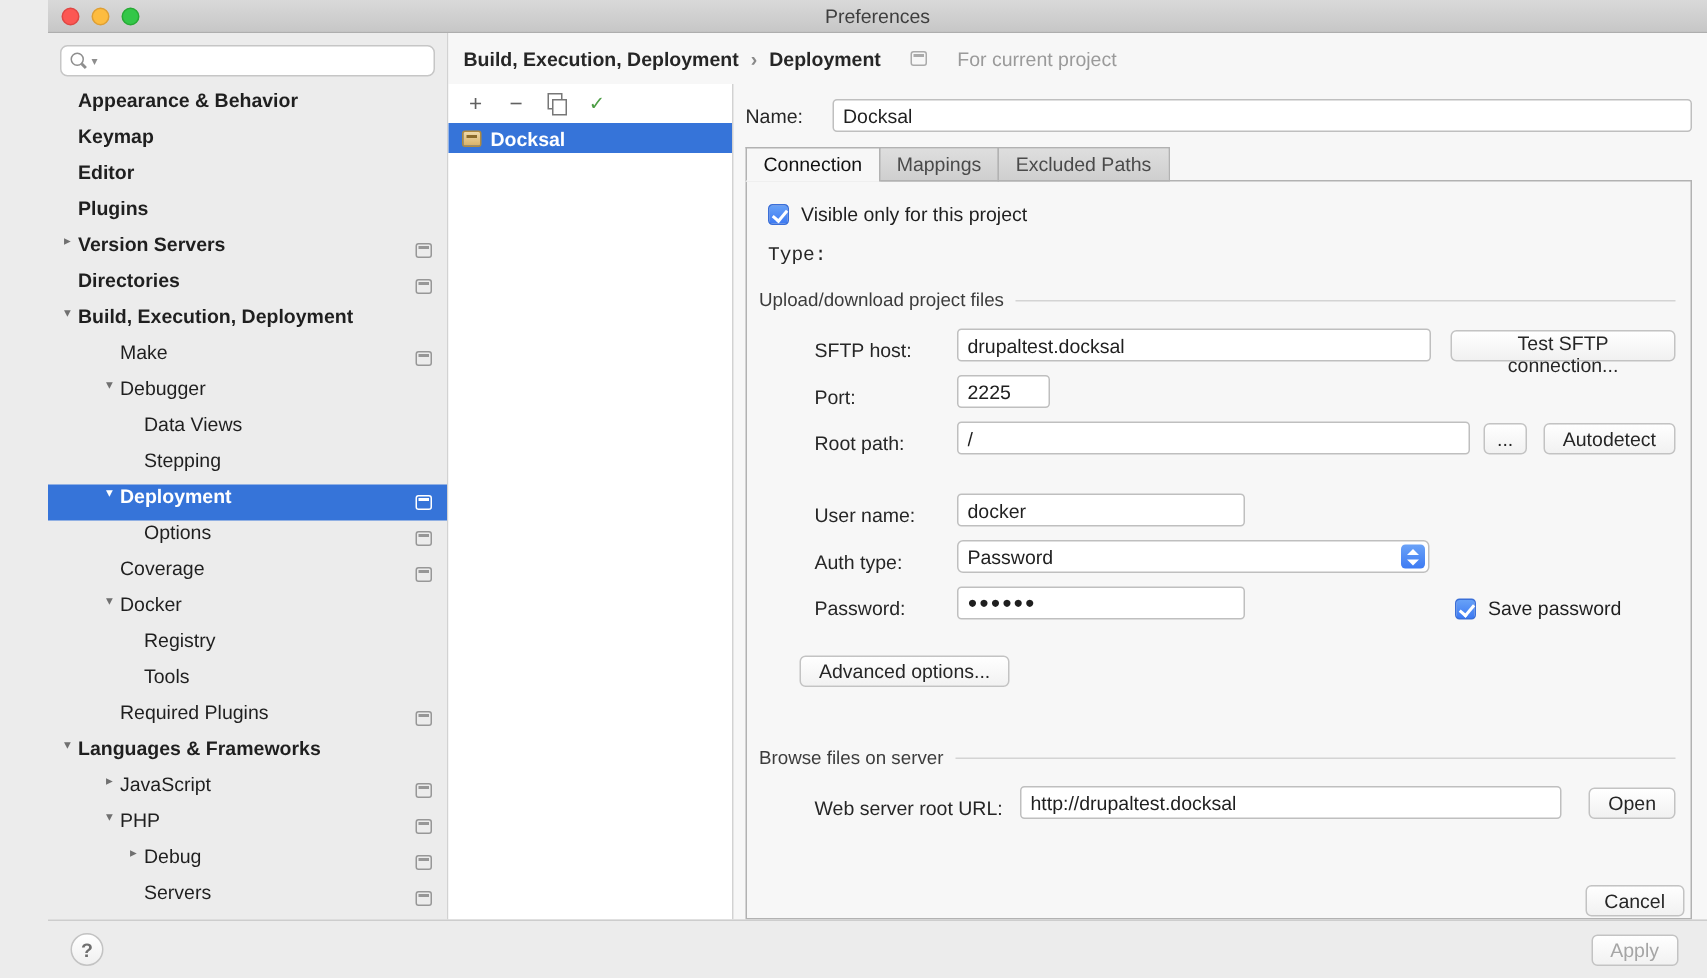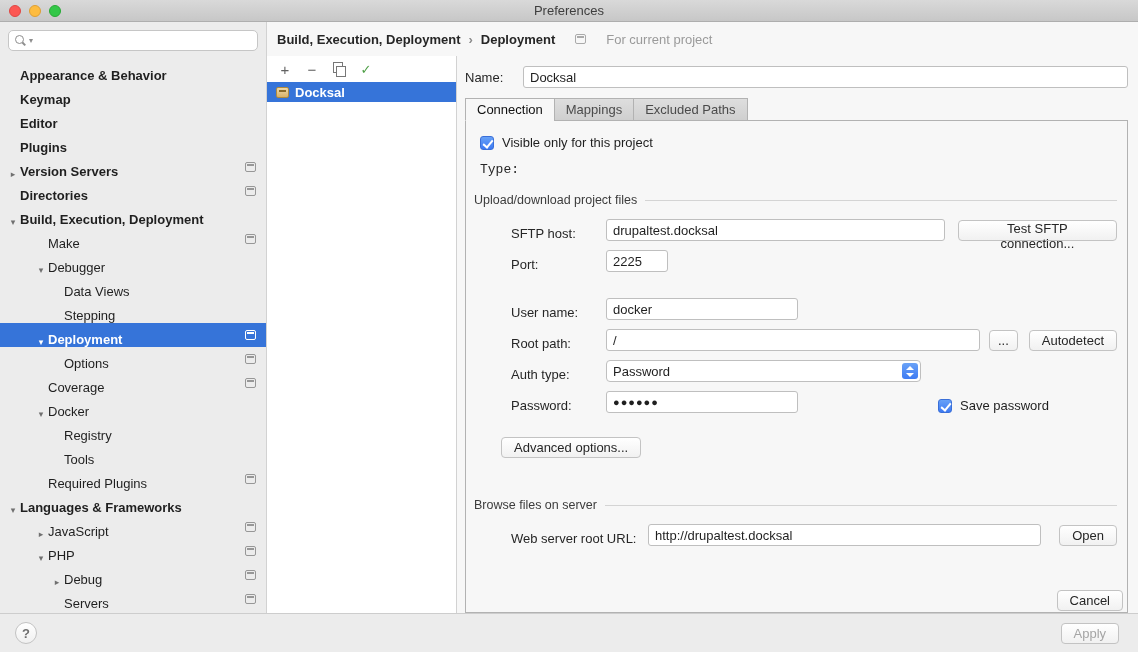--- a/index.html
+++ b/index.html
@@ -4,21 +4,21 @@
 <style>
   * { box-sizing: border-box; margin: 0; padding: 0; }
   html, body { width: 1138px; height: 652px; overflow: hidden; }
   body {
     font-family: "Liberation Sans", "DejaVu Sans", sans-serif;
     font-size: 13px;
     color: #1f1f1f;
     background: #ececec;
     --selection: #3674d9;
   }
-  .window { width: 1138px; height: 652px; display: flex; flex-direction: column; }
+  .window { width: 1138px; height: 652px; display: flex; flex-direction: column; padding-left: 32px; }
 
   
   .titlebar {
     height: 22px; flex: 0 0 22px; position: relative;
     background: linear-gradient(#d9d9d9, #c7c7c7);
     border-bottom: 1px solid #aeaeae;
     display: flex; align-items: center; justify-content: center;
   }
   .title { font-size: 13px; color: #3e3e3e; }
   .traffic { position: absolute; left: 9px; top: 5px; display: flex; gap: 8px; }
@@ -36,21 +36,21 @@
   .search-field {
     height: 21px; background: #fff; border: 1px solid #c6c6c6; border-radius: 5px;
     display: flex; align-items: center; padding: 0 6px; gap: 3px;
   }
   .mag { width: 11px; height: 11px; position: relative; flex: 0 0 11px; }
   .mag::before { content: ''; position: absolute; width: 7px; height: 7px; border: 1.5px solid #8e8e8e; border-radius: 50%; left: 0; top: 0; }
   .mag::after  { content: ''; position: absolute; width: 4px; height: 1.5px; background: #8e8e8e; transform: rotate(45deg); left: 7px; top: 8px; }
   .search-chev { font-size: 8px; color: #8e8e8e; }
   .search-field input { border: none; outline: none; flex: 1; font: 12px "Liberation Sans", sans-serif; background: transparent; }
   .tree { flex: 1; overflow: hidden; padding-top: 2px; }
-  .tree-row { height: 24px; display: flex; align-items: flex-end; position: relative; cursor: default; color: #1f1f1f; }
+  .tree-row { height: 24px; display: flex; align-items: flex-start; position: relative; cursor: default; color: #1f1f1f; }
   .tree-row.bold { font-weight: bold; }
   .tree-row.selected { background: var(--selection); color: #fff; }
   .tree-arrow { flex: 0 0 14px; width: 14px; display: inline-flex; justify-content: center; font-size: 9px; color: #707070; }
   .tree-row.selected .tree-arrow { color: #fff; }
   .tree-label { white-space: nowrap; }
   .proj-badge { position: absolute; right: 10px; top: 50%; margin-top: -5px; width: 11px; height: 10px; border: 1px solid #979797; border-radius: 2px; }
   .proj-badge::after { content: ''; position: absolute; left: 1px; right: 1px; top: 1px; height: 2px; background: #979797; }
   .tree-row.selected .proj-badge { border-color: #fff; }
   .tree-row.selected .proj-badge::after { background: #fff; }
 
@@ -340,30 +340,30 @@
               <span class="lbl flbl">SFTP host:</span>
               <input class="txt" style="width: 350px;" value="drupaltest.docksal">
               <button class="btn" style="margin-left:13px">Test SFTP connection...</button>
             </div>
 
             <div class="frow">
               <span class="lbl flbl">Port:</span>
               <input class="txt" style="width: 62px;" value="2225">
             </div>
 
-            <div class="frow gap-lg">
-              <span class="lbl flbl">User name:</span>
-              <input class="txt" style="width: 192px;" value="docker">
-            </div>
-
             <div class="frow">
               <span class="lbl flbl">Root path:</span>
               <input class="txt" style="width: 395px;" value="/">
               <button class="btn small" style="margin-left:9px">...</button>
               <button class="btn" style="margin-left:11px">Autodetect</button>
+            </div>
+
+            <div class="frow gap-lg">
+              <span class="lbl flbl">User name:</span>
+              <input class="txt" style="width: 192px;" value="docker">
             </div>
 
             <div class="frow">
               <span class="lbl flbl">Auth type:</span>
               <div class="mac-select" style="width:315px">
                 <span>Password</span>
                 <span class="stepper"></span>
               </div>
             </div>
 

